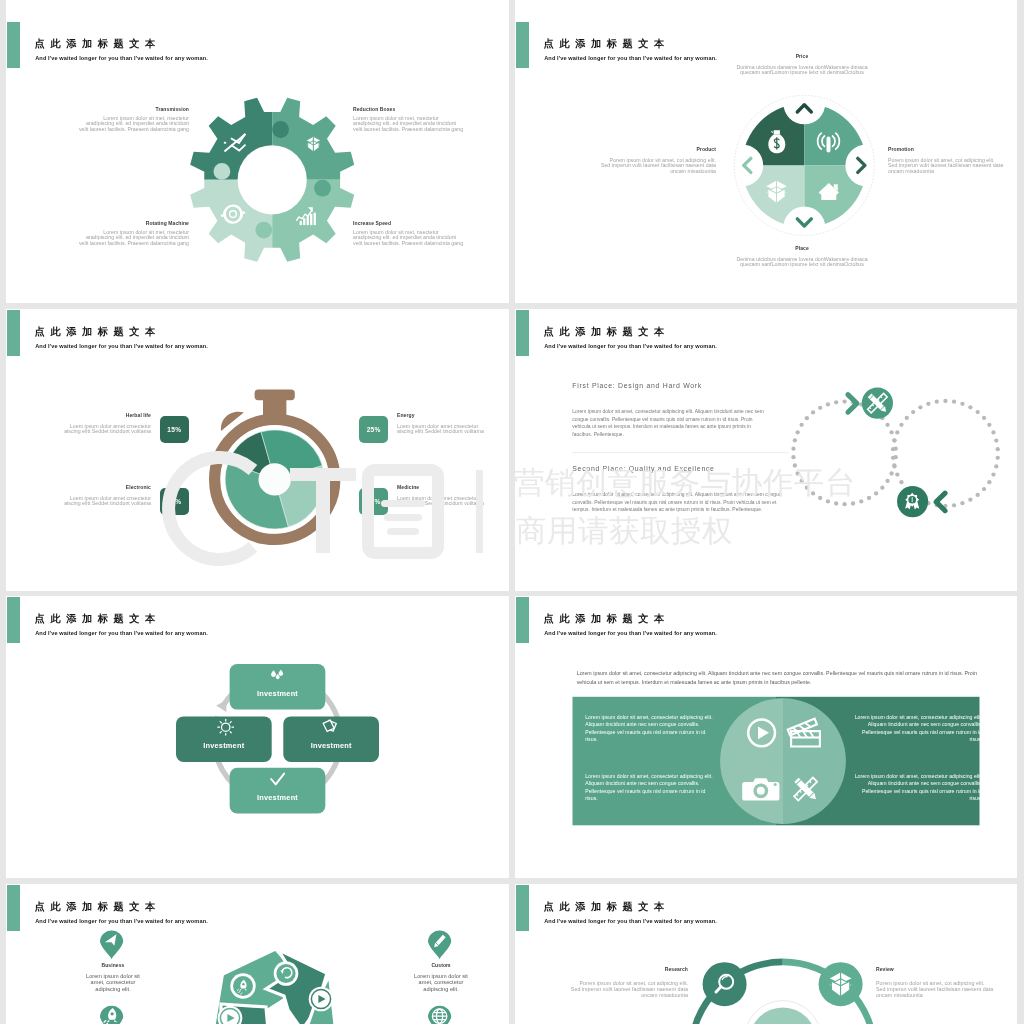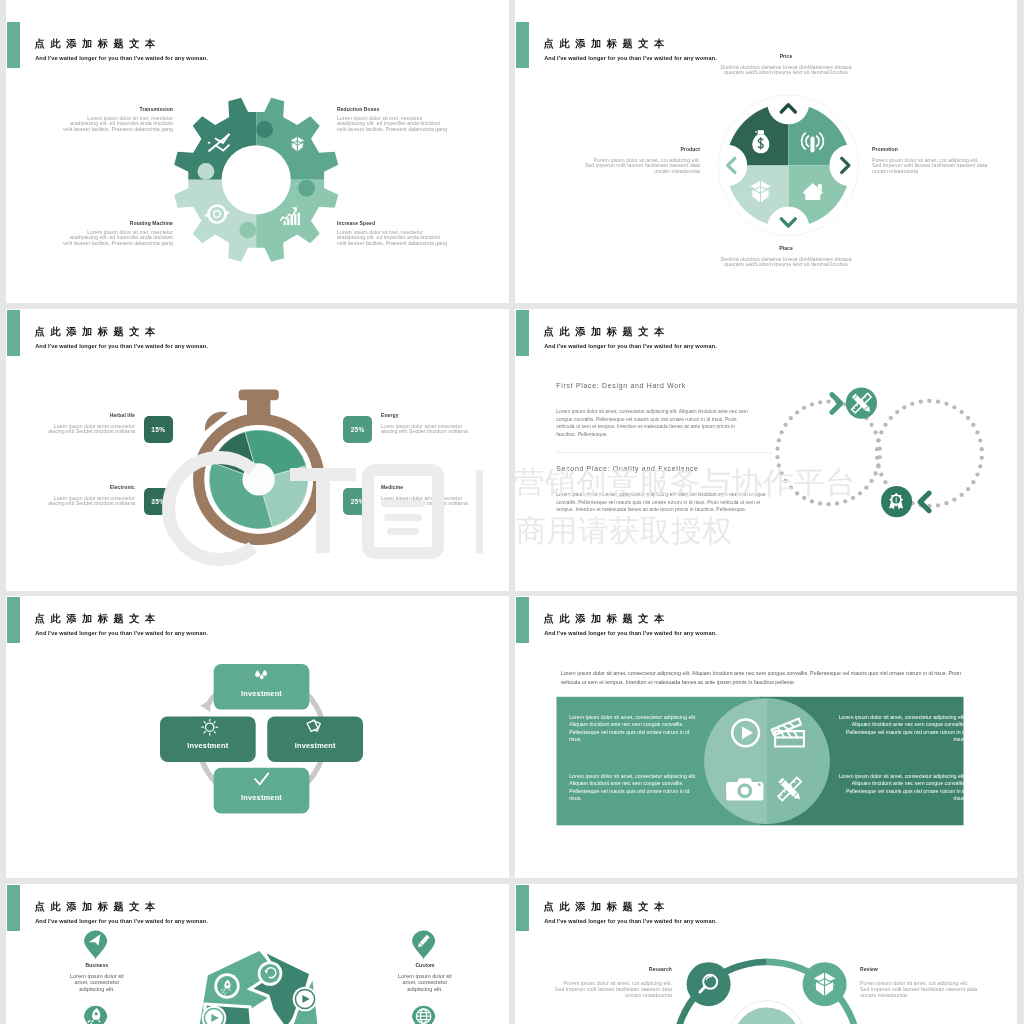--- a/index.html
+++ b/index.html
@@ -12,21 +12,21 @@
   .hdr-title{position:absolute;left:28.6px;top:17.6px;font-size:10.2px;font-weight:bold;
              letter-spacing:5.6px;color:#191919;white-space:nowrap;line-height:1;
              font-family:"Liberation Sans",sans-serif;}
   .hdr-sub{position:absolute;left:29.2px;top:34.8px;font-size:5.6px;font-weight:bold;
            color:#1b1b1b;white-space:nowrap;letter-spacing:.12px;line-height:1;}
   .wm{position:absolute;color:#e9e9e9;pointer-events:none;
       font-family:"Liberation Sans",sans-serif;}
   .ttl{font-size:5.0px;font-weight:bold;color:#3a3a3a;letter-spacing:.1px;line-height:1.1;}
   .bdy{font-size:5.25px;color:#a2a2a2;line-height:1.10;letter-spacing:.02px;white-space:pre-line;}
   svg{display:block;overflow:visible;}
-  .slide-body{position:absolute;left:0;top:0;width:503px;height:205px;}
+  .slide-body{position:absolute;left:16px;top:0;width:503px;height:205px;}
   .swbox{position:absolute;width:29.4px;height:27.3px;border-radius:5px;color:#fff;
          font-size:6.6px;font-weight:bold;display:flex;align-items:center;justify-content:center;
          letter-spacing:.3px;}
   .swbox-d{background:#2f6b57;} .swbox-m{background:#4e9b80;}
   .mtxt{position:absolute;width:131px;color:#fff;font-size:5.2px;line-height:1.46;}
   #wm1{left:514px;top:467px;font-size:30.6px;letter-spacing:0.5px;line-height:1;}
   #wm2{left:516px;top:515px;font-size:30.4px;letter-spacing:0.6px;line-height:1;}
   #wmlogo{position:absolute;left:0;top:0;width:1024px;height:1024px;pointer-events:none;}
 </style>
 </head>

